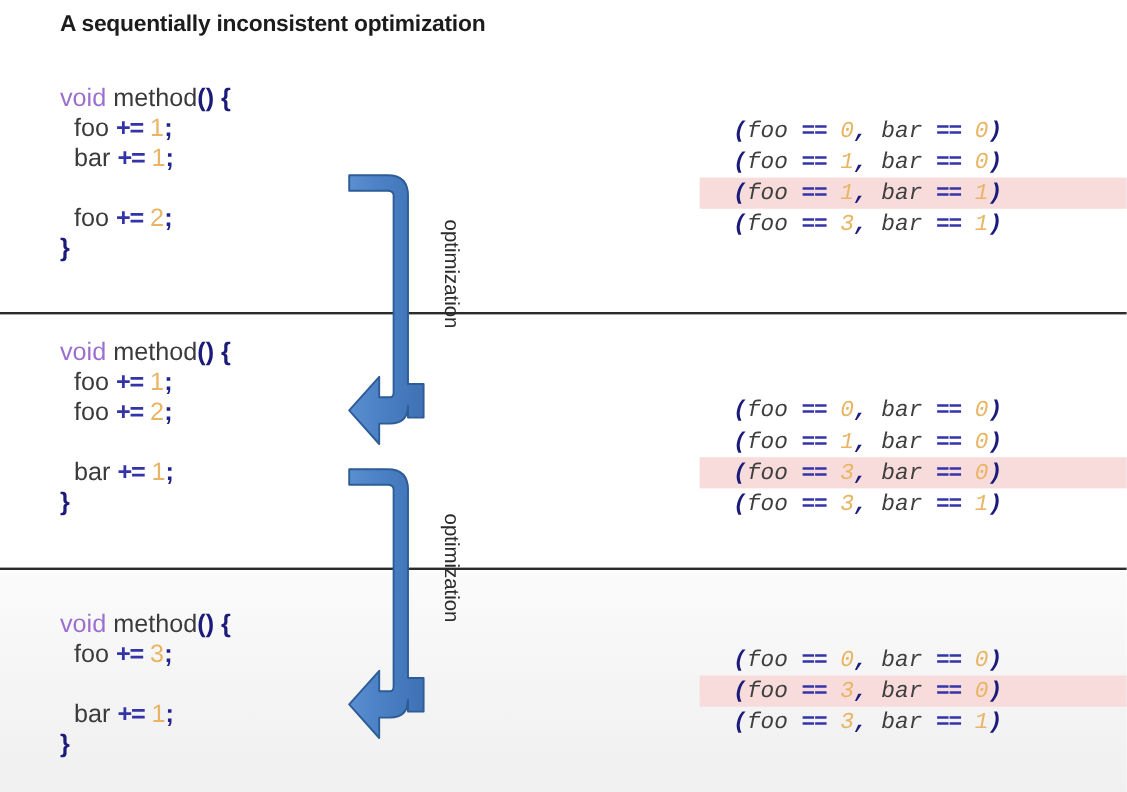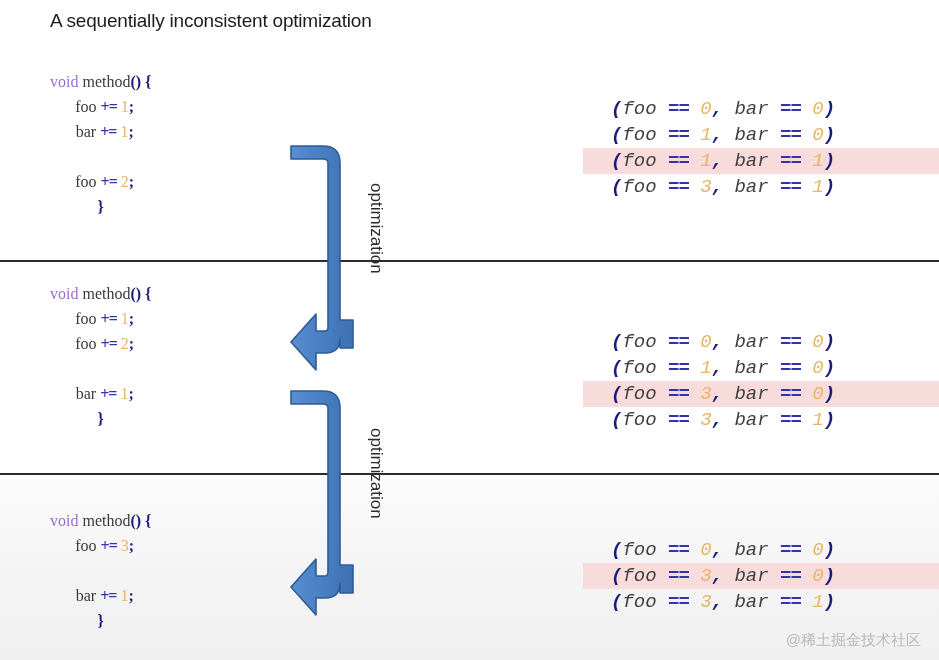--- a/index.html
+++ b/index.html
@@ -42,35 +42,34 @@
   #divider-1 { top: 260px; }
   #divider-2 { top: 473px; }
 
   
   #page-title {
     position: absolute;
     left: 50px;
     top: 10px;
     font-family: "Liberation Sans", sans-serif;
     font-size: 19px;
-    font-weight: normal;
+    font-weight: bold;
     color: #1c1c1c;
     letter-spacing: -0.2px;
     white-space: nowrap;
   }
 
   
   .code-block {
     position: absolute;
-    font-family: Liberation Serif, serif;
-    font-size: 16px;
+    font-family: Liberation Sans, sans-serif;
+    font-size: 21px;
     line-height: 25px;
     color: #3a3a3a;
     white-space: pre;
-    text-align: center;
   }
   #code-block-1 { left: 50px; top: 69px; }
   #code-block-2 { left: 50px; top: 281px; }
   #code-block-3 { left: 50px; top: 508px; }
 
   .code-line { height: 25px; white-space: pre; }
   .code-line.blank { height: 25px; }
 
   .tok-kw     { color: #9b6fd0; }
   .tok-ident  { color: #3a3a3a; }
@@ -219,15 +218,14 @@
                L 42,193
                Q 45,193 45,189
                L 45,25
                Q 45,21 40,21
                L 8,21
                Z" fill="url(#agrad2)" stroke="#2d5c96" stroke-width="1.6" stroke-linejoin="round"></path>
     </svg>
   </div>
   <div class="arrow-label" id="arrow-label-2">optimization</div>
 
-  <div id="watermark">@稀土掘金技术社区</div>
 
 </div>
 
 </body></html>

